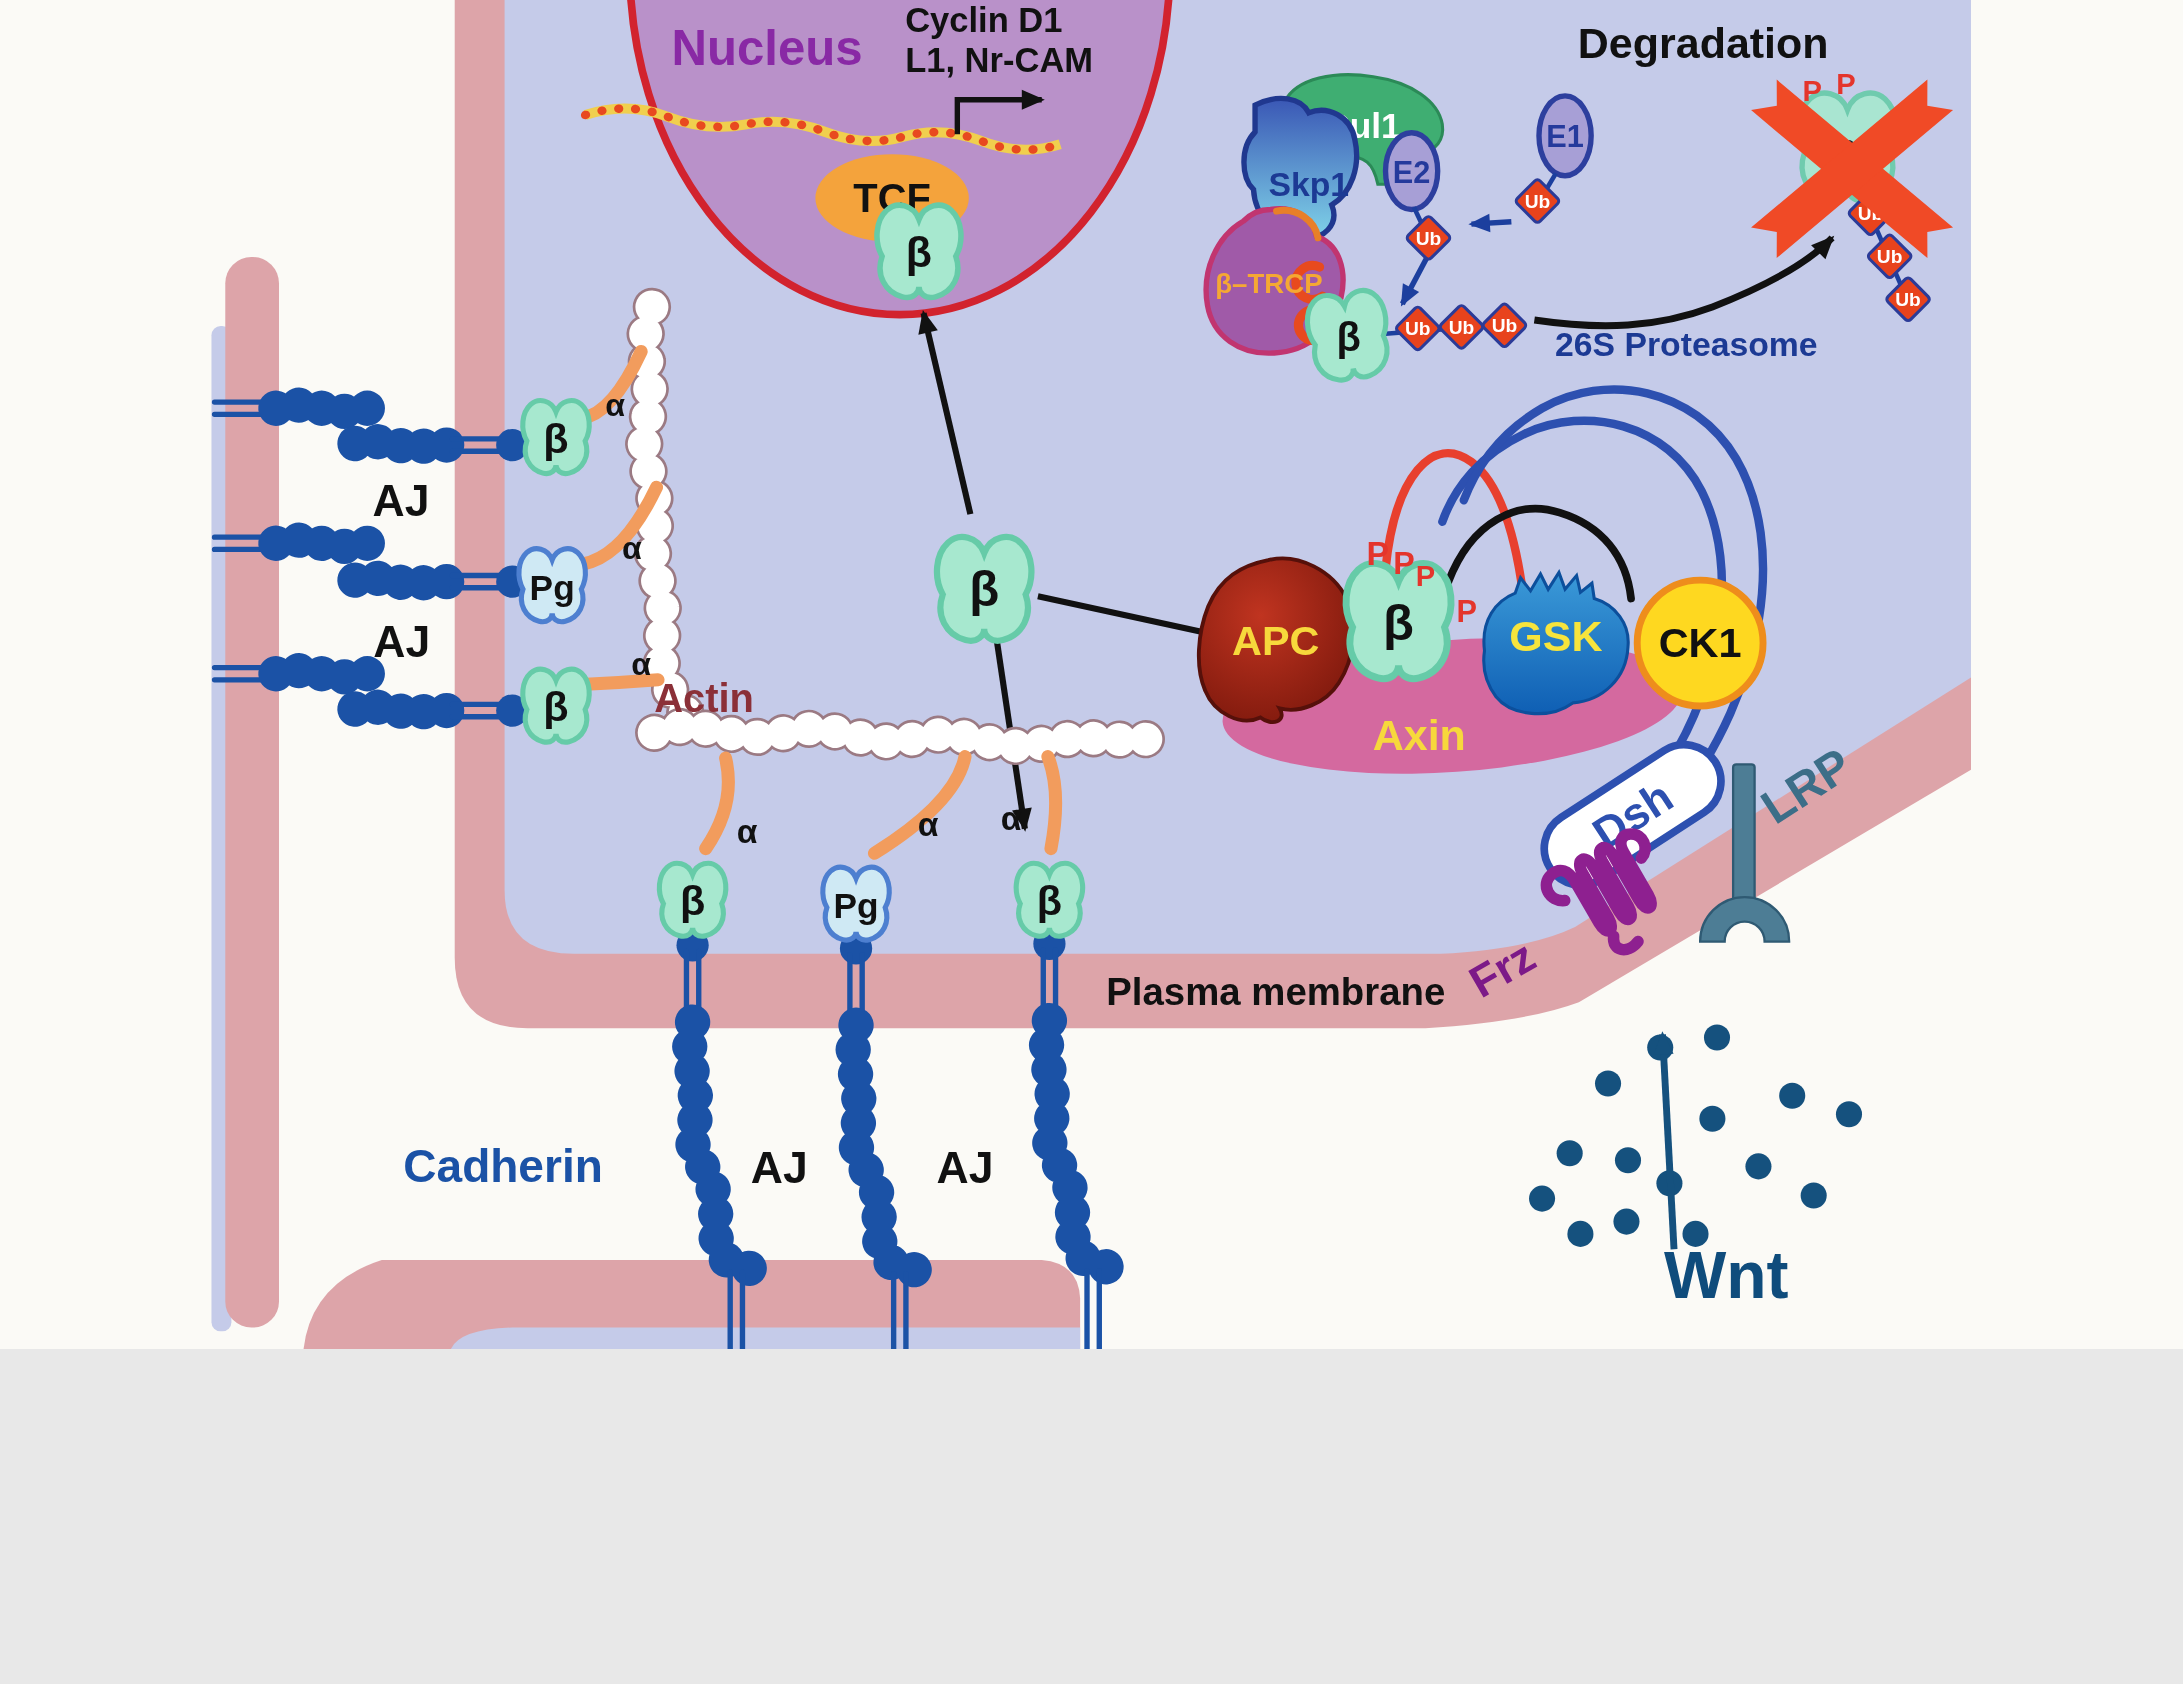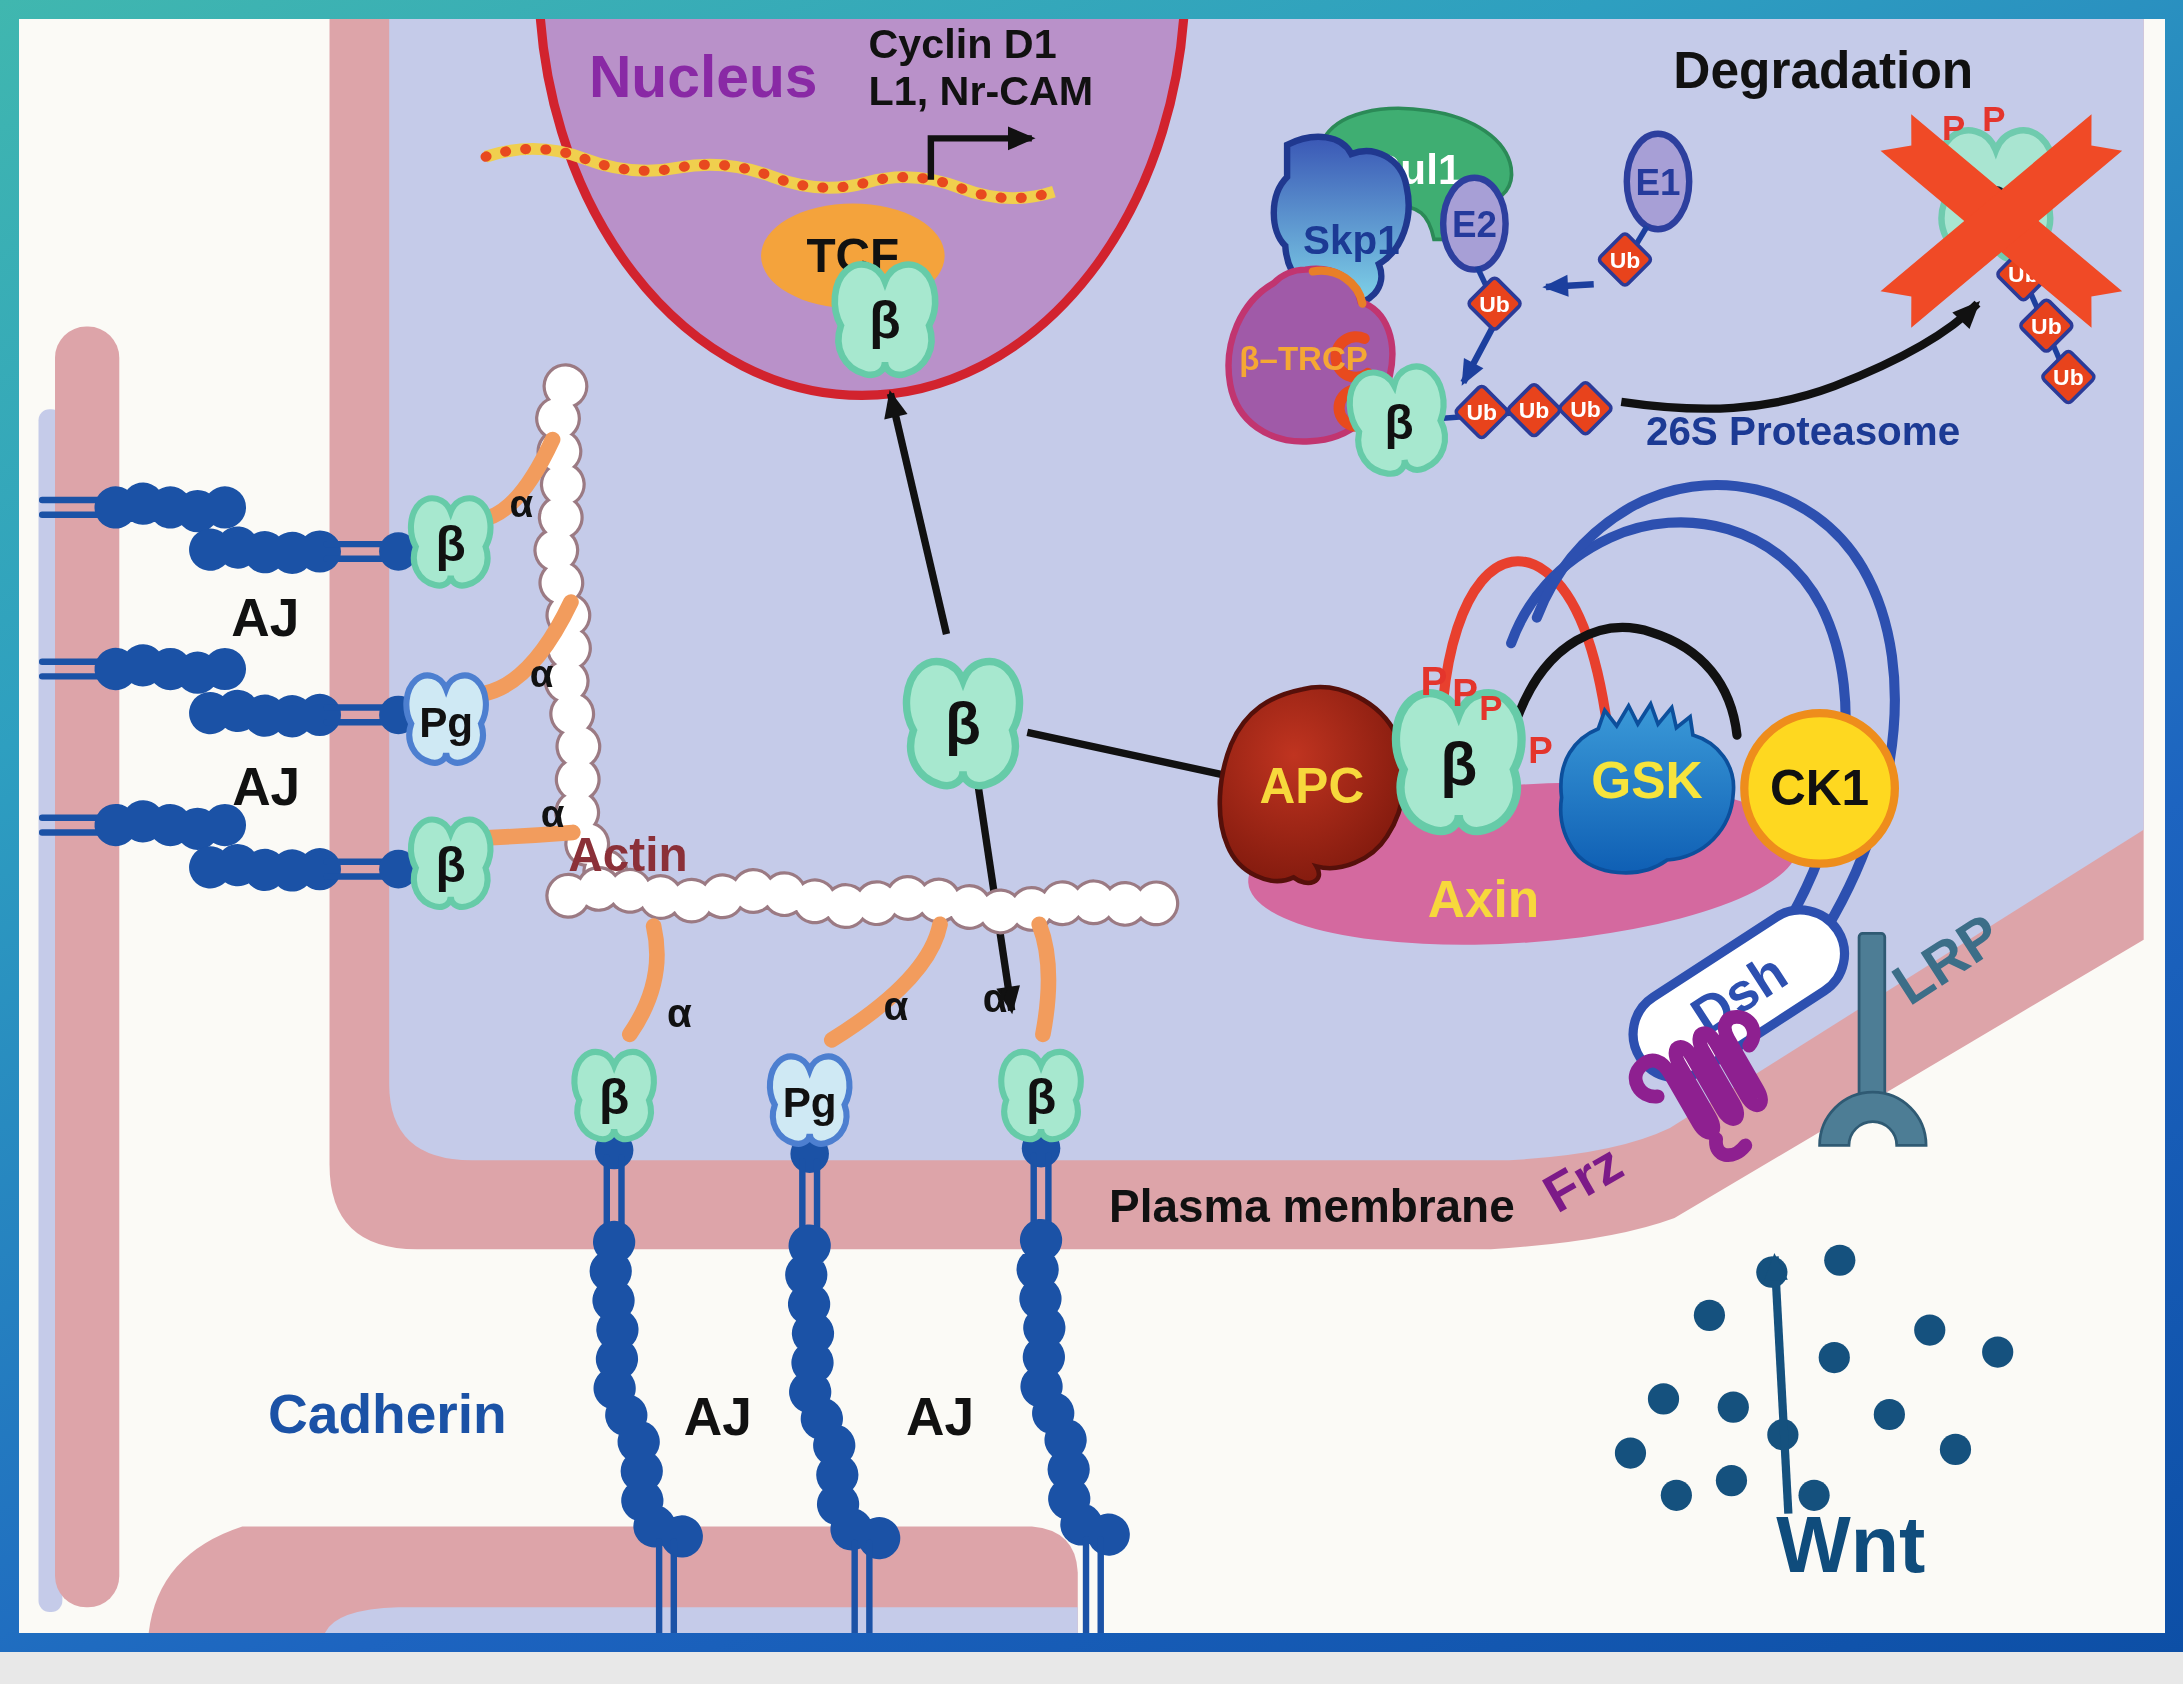--- a/index.html
+++ b/index.html
@@ -1,19 +1,18 @@
 <!DOCTYPE html>
 <html style="font-size:15px"><head>
 <meta charset="utf-8">
 <style>
   html,body{margin:0;padding:0;background:#e8e8e8;}
   #frame{
-    width:2184px;height:1652px;box-sizing:border-box;
+    width:2184px;height:1349px;box-sizing:border-box;
     background:linear-gradient(155deg,#40b7af 0%,#2e9fc0 28%,#1d64c0 68%,#0d4fa6 100%);
-    padding:19px;
   }
   #canvas{width:100%;height:100%;background:#fbfaf6;display:block;}
   text{font-family:"Liberation Sans","DejaVu Sans",sans-serif;font-weight:bold;}
   .mid{text-anchor:middle;}
 </style>
 </head>
 <body>
 
 <div id="frame">
 <svg id="canvas" viewBox="20 20 2291 1758">

